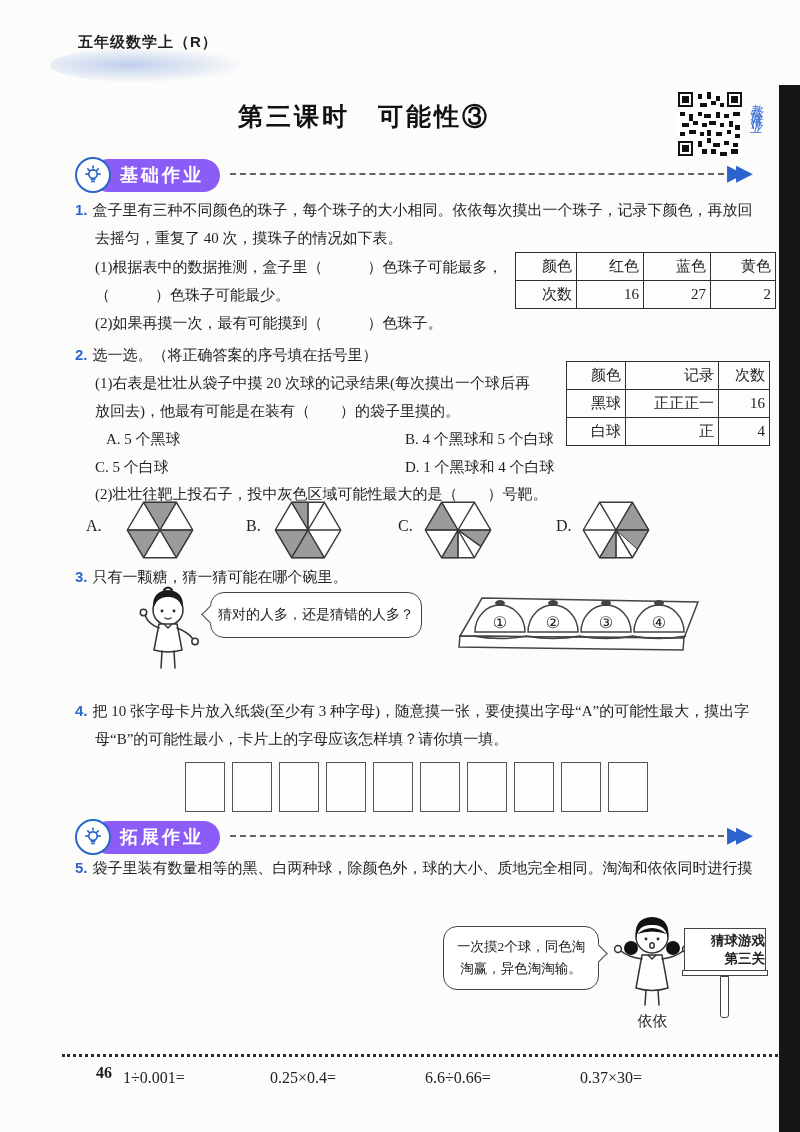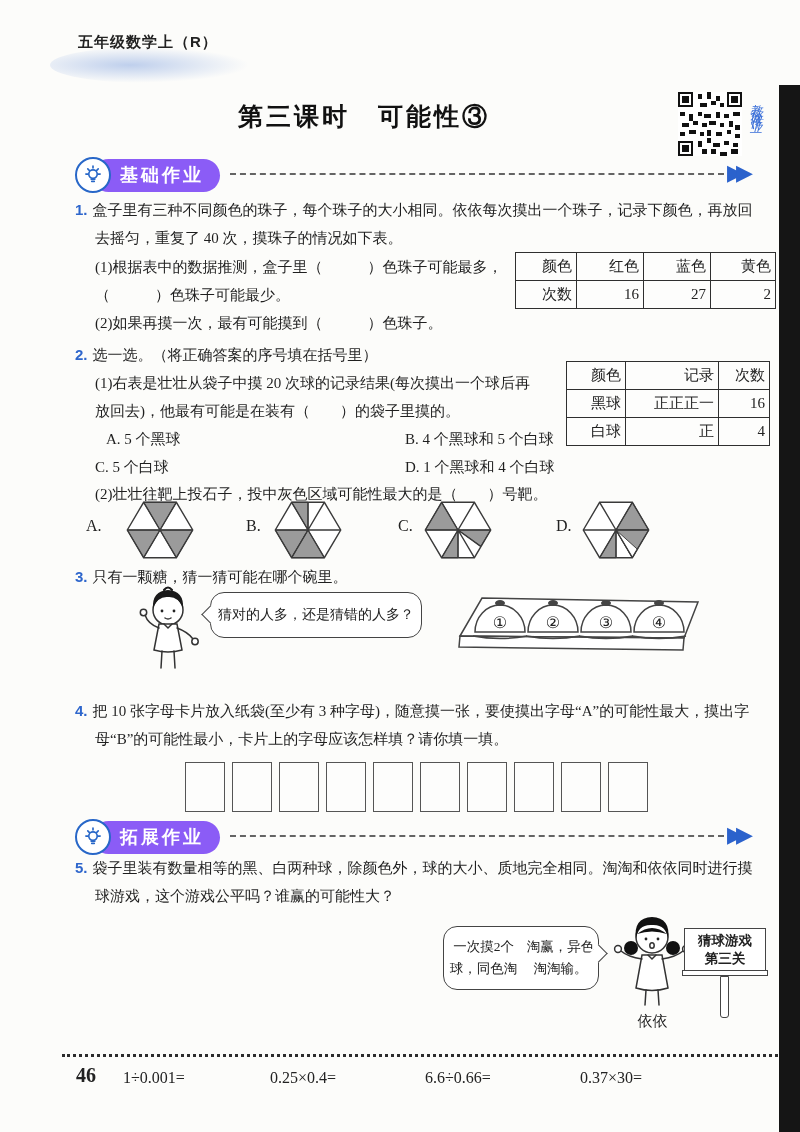--- a/index.html
+++ b/index.html
@@ -36,28 +36,28 @@
   .bubble{position:absolute;background:#fff;border:1.5px solid #444;border-radius:14px;
           font-size:14px;display:flex;align-items:center;justify-content:center;text-align:center;}
   .bubble .tail-l{position:absolute;left:-7px;top:15px;width:12px;height:12px;background:#fff;
           border-left:1.5px solid #444;border-bottom:1.5px solid #444;transform:rotate(45deg);}
   .bubble .tail-r{position:absolute;right:-7px;top:20px;width:12px;height:12px;background:#fff;
           border-right:1.5px solid #444;border-top:1.5px solid #444;transform:rotate(45deg);}
   
   .cards{position:absolute;display:flex;gap:7px;}
   .card-slot{width:38px;height:48px;border:1.5px solid #555;background:#fdfdfc;}
   
-  .sign-board{position:absolute;background:#fff;border:1.8px solid #444;text-align:center;
+  .sign-board{position:absolute;background:#fff;border:1.8px solid #444;text-align:right;
               font-size:13.5px;line-height:18px;padding-top:3px;font-weight:bold;}
   .sign-edge{position:absolute;background:#fff;border:1.5px solid #444;}
   .sign-post{position:absolute;background:#fff;border:1.5px solid #444;border-radius:0 0 3px 3px;}
   .girl-name{position:absolute;font-size:15px;text-align:center;}
   
   .dots{position:absolute;border-top:3px dotted #2c2c2c;}
-  .pgnum{position:absolute;font-size:20px;font-weight:bold;}
+  .pgnum{position:absolute;font-size:16px;font-weight:bold;margin-left:20px;}
   .eq{position:absolute;font-size:16px;}
 </style>
 </head>
 <body>
 
 <div class="page">
 
   <div class="photo-edge"></div>
 
   <div class="abs smudge"></div>
@@ -328,23 +328,22 @@
       </svg>
     </span>
     <span class="pill">拓展作业</span>
   </div>
   <div class="dash" style="left:230px;top:835px;width:494px"></div>
   <div class="arrows" style="left:727px;top:822px">▶▶</div>
 
   <div class="tl" style="left:75px;top:857px">
     <span class="qnum">5.</span><span>袋子里装有数量相等的黑、白两种球，除颜色外，球的大小、质地完全相同。淘淘和依依同时进行摸</span>
   </div>
-  <div class="tl" style="left:95px;top:885px">球游戏，这个游戏公平吗？谁赢的可能性大？</div>
-
-  <div class="bubble" style="left:443px;top:926px;width:154px;height:62px;flex-direction:row;line-height:22px;font-size:13.5px">
+
+  <div class="bubble" style="left:443px;top:926px;width:154px;height:62px;flex-direction:column;line-height:22px;font-size:13.5px">
     <span class="tail-r"></span>
     <span>一次摸2个球，同色淘</span>
     <span>淘赢，异色淘淘输。</span>
   </div>
 
   <div class="abs" style="left:600px;top:910px">
     <svg width="105" height="100" viewBox="0 0 105 100" fill="none" stroke="#333" stroke-width="1.5" stroke-linecap="round">
       <circle cx="52" cy="27" r="16" fill="#fff"></circle>
       <path d="M36,29 Q33,8 52,7 Q71,8 68,29 Q66,14 52,15 Q38,14 36,29 Z" fill="#111" stroke="none"></path>
       <path d="M37,24 Q52,12 67,24 Q52,19 37,24 Z" fill="#111" stroke="none"></path>

